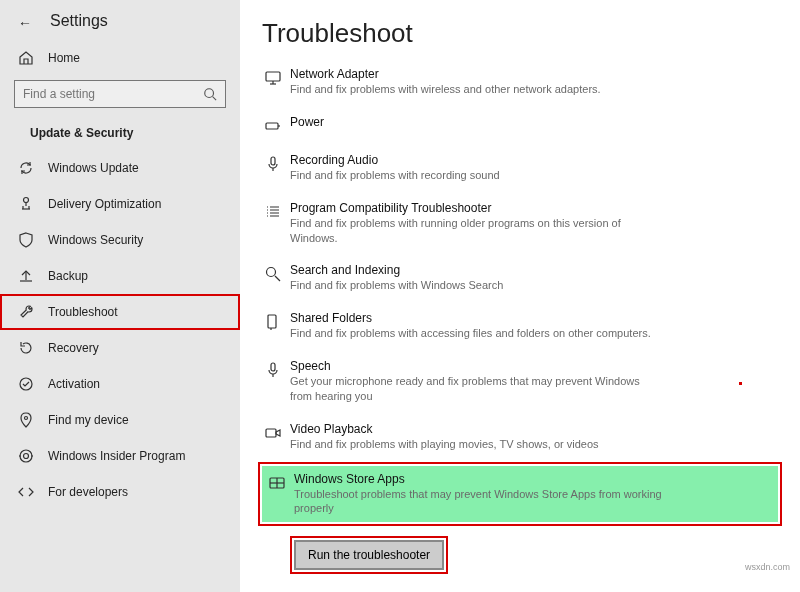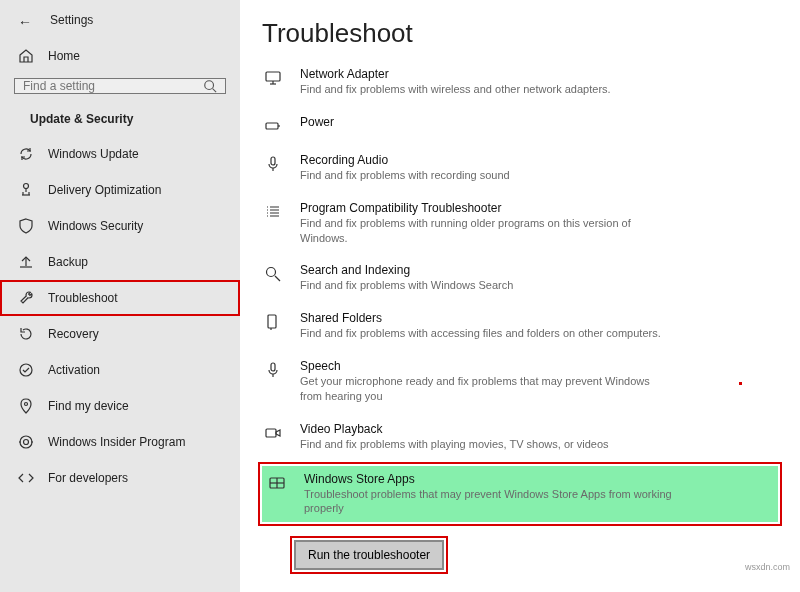--- a/index.html
+++ b/index.html
@@ -1,34 +1,34 @@
 <!DOCTYPE html>
 <html><head>
 <meta charset="utf-8">
 <style>
   * { margin: 0; padding: 0; box-sizing: border-box; font-family: "Segoe UI", -apple-system, sans-serif; }
   body { width: 800px; height: 592px; background: #fff; overflow: hidden; font-size: 12px; color: #222; }
   .app { display: flex; width: 100%; height: 100%; }
   .sidebar { width: 240px; height: 100%; background: #e7e7e7; display: flex; flex-direction: column; padding-top: 6px; }
   .header-row { display: flex; align-items: center; gap: 18px; padding: 6px 18px 10px; }
   .back-arrow { font-size: 14px; cursor: pointer; }
-  .settings-label { font-size: 12px; }
+  .settings-label { font-size: 16px; }
   .home-row { display: flex; align-items: center; gap: 14px; padding: 10px 18px; cursor: pointer; }
   .home-row svg, .nav-item svg { width: 16px; height: 16px; flex-shrink: 0; }
   .search-wrap { padding: 4px 14px 10px; }
-  .search-box { display: flex; align-items: center; justify-content: space-between; border: 1px solid #777; background: #efefef; padding: 4px 8px; height: 16px; }
+  .search-box { display: flex; align-items: center; justify-content: space-between; border: 1px solid #777; background: #efefef; padding: 4px 8px; height: 28px; }
   .search-box input { border: none; background: transparent; outline: none; font-size: 12px; width: 85%; }
   .section-heading { font-weight: 600; font-size: 12px; padding: 8px 18px 10px; margin-left: 12px; }
   .nav-list { display: flex; flex-direction: column; }
   .nav-item { display: flex; align-items: center; gap: 14px; padding: 10px 18px; cursor: pointer; }
   .nav-item.highlight { outline: 2px solid #d60000; outline-offset: -2px; }
   .main { flex: 1; height: 100%; padding: 18px 22px 0 22px; overflow: hidden; position: relative; }
   .page-title { font-size: 26px; font-weight: 400; margin-bottom: 14px; }
   .t-list { display: flex; flex-direction: column; gap: 10px; }
-  .t-item { display: flex; gap: 18px; align-items: flex-start; padding: 4px 2px; cursor: pointer; }
+  .t-item { display: flex; gap: 8px; align-items: flex-start; padding: 4px 2px; cursor: pointer; }
   .t-item.highlight { outline: 2px solid #d60000; outline-offset: 2px; background: #86efac; padding: 6px 6px; }
   .t-icon { width: 18px; height: 18px; flex-shrink: 0; margin-top: 2px; }
   .t-body { flex: 1; }
   .t-title { font-size: 12px; color: #111; }
   .t-desc { font-size: 11px; color: #6a6a6a; line-height: 1.35; margin-top: 1px; max-width: 370px; }
   .run-wrap { margin-top: 8px; margin-left: 32px; }
   .run-btn { outline: 2px solid #d60000; outline-offset: 2px; background: #ccc; border: 2px solid #888; padding: 6px 12px; font-size: 12px; cursor: pointer; display: inline-block; }
   .watermark { position: absolute; bottom: 20px; right: 10px; font-size: 9px; color: #999; }
   .red-dot { position: absolute; top: 382px; right: 58px; width: 3px; height: 3px; background: #d60000; }
 </style>

